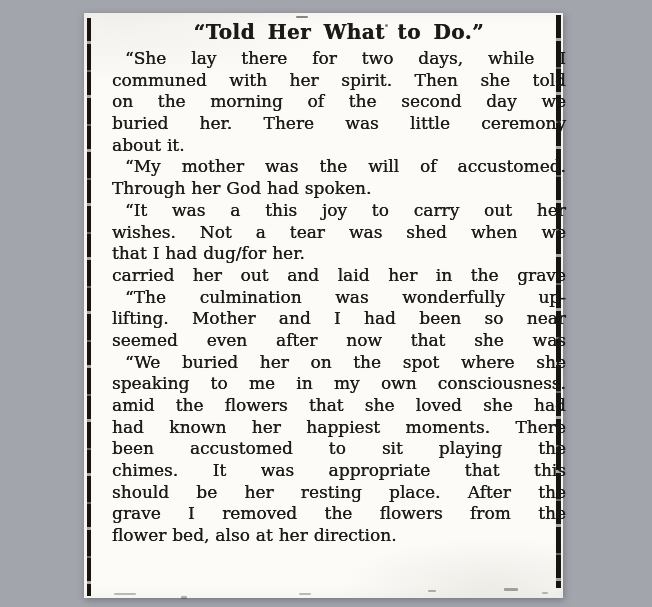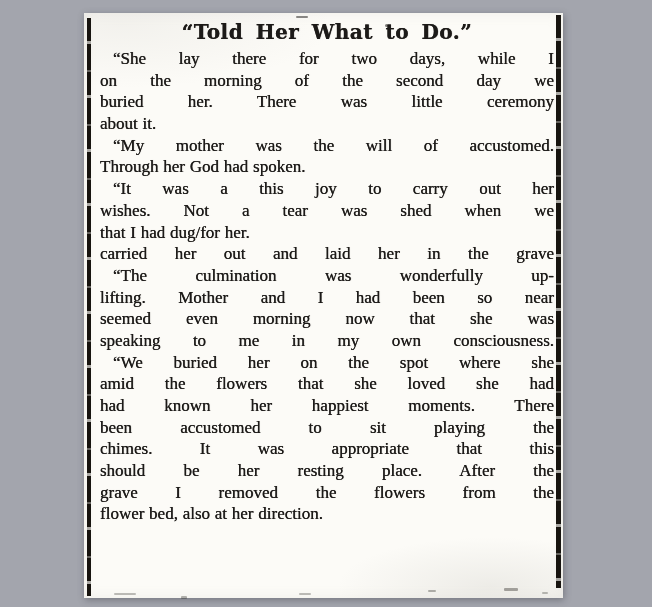--- a/index.html
+++ b/index.html
@@ -46,21 +46,21 @@
     height: 578px;
   }
   .rule-right {
     left: 472px;
     top: 2px;
     width: 5px;
     height: 573px;
   }
   .column {
     position: absolute;
-    left: 16px;
+    left: 28px;
     top: 6px;
     width: 454px;
     color: var(--ink, #1c1a18);
     text-shadow: 0 0 0.6px rgba(28,26,24,0.85), 0.4px 0.4px 0.7px rgba(28,26,24,0.28);
   }
   .headline {
     margin: 0 0 3px 0;
     font-size: 20px;
     line-height: 26px;
     font-weight: bold;
@@ -69,21 +69,20 @@
     word-spacing: 5px;
   }
   .line {
     font-size: 17px;
     line-height: 21.7px;
     height: 21.7px;
     white-space: normal;
     text-align: justify;
     text-align-last: justify;
     word-spacing: 0.5px;
-    font-family: Liberation Serif, serif;
   }
   .line.nj { text-align-last: left; }
   .line.ind { text-indent: 13px; }
   .artifact {
     position: absolute;
     background: #2c2a26;
     border-radius: 1px;
   }
   .a1 { left: 212px; top: 3px;  width: 12px; height: 2px; opacity: 0.55; }
   .a2 { left: 301px; top: 11px; width: 3px;  height: 3px; opacity: 0.6; border-radius: 50%; }
@@ -108,34 +107,35 @@
     <span class="artifact a4"></span>
     <span class="artifact a5"></span>
     <span class="artifact a6"></span>
     <span class="artifact a7"></span>
     <span class="artifact a8"></span>
 
     <div class="column">
       <h1 class="headline">“Told Her What to Do.”</h1>
       <div id="article-body">
           <div class="line ind">“She lay there for two days, while I</div>
+          <div class="line">communed with her spirit. Then she told</div>
           <div class="line">on the morning of the second day we</div>
           <div class="line">buried her. There was little ceremony</div>
           <div class="line nj">about it.</div>
           <div class="line ind">“My mother was the will of accustomed.</div>
           <div class="line nj">Through her God had spoken.</div>
           <div class="line ind">“It was a this joy to carry out her</div>
           <div class="line">wishes. Not a tear was shed when we</div>
           <div class="line nj">that I had dug/for her.</div>
           <div class="line">carried her out and laid her in the grave</div>
           <div class="line ind">“The culmination was wonderfully up-</div>
           <div class="line">lifting. Mother and I had been so near</div>
-          <div class="line">seemed even morning now that she was</div>
+          <div class="line">seemed even after now that she was</div>
+          <div class="line ind">“We buried her on the spot where she</div>
           <div class="line">speaking to me in my own consciousness.</div>
-          <div class="line ind">“We buried her on the spot where she</div>
           <div class="line">amid the flowers that she loved she had</div>
           <div class="line">had known her happiest moments. There</div>
           <div class="line">been accustomed to sit playing the</div>
           <div class="line">chimes. It was appropriate that this</div>
           <div class="line">should be her resting place. After the</div>
           <div class="line">grave I removed the flowers from the</div>
           <div class="line nj">flower bed, also at her direction.</div>
         </div>
     </div>
   </div>

